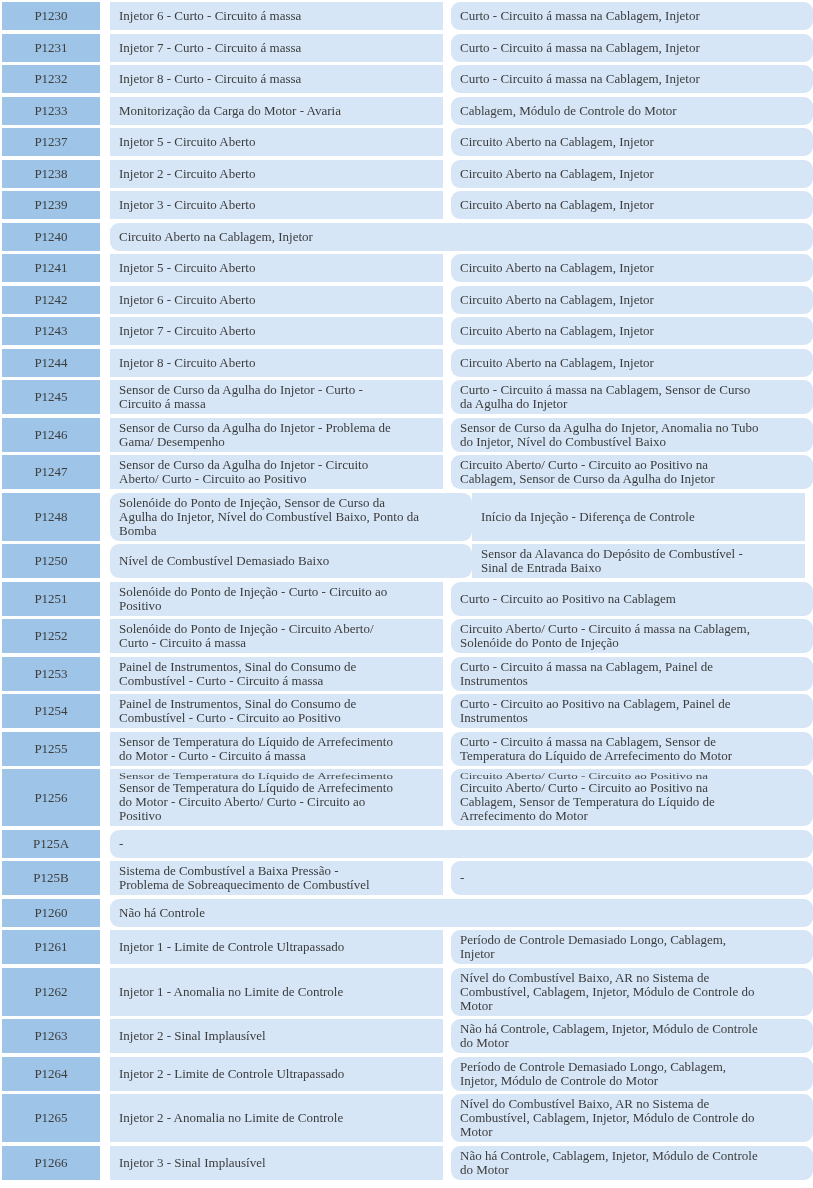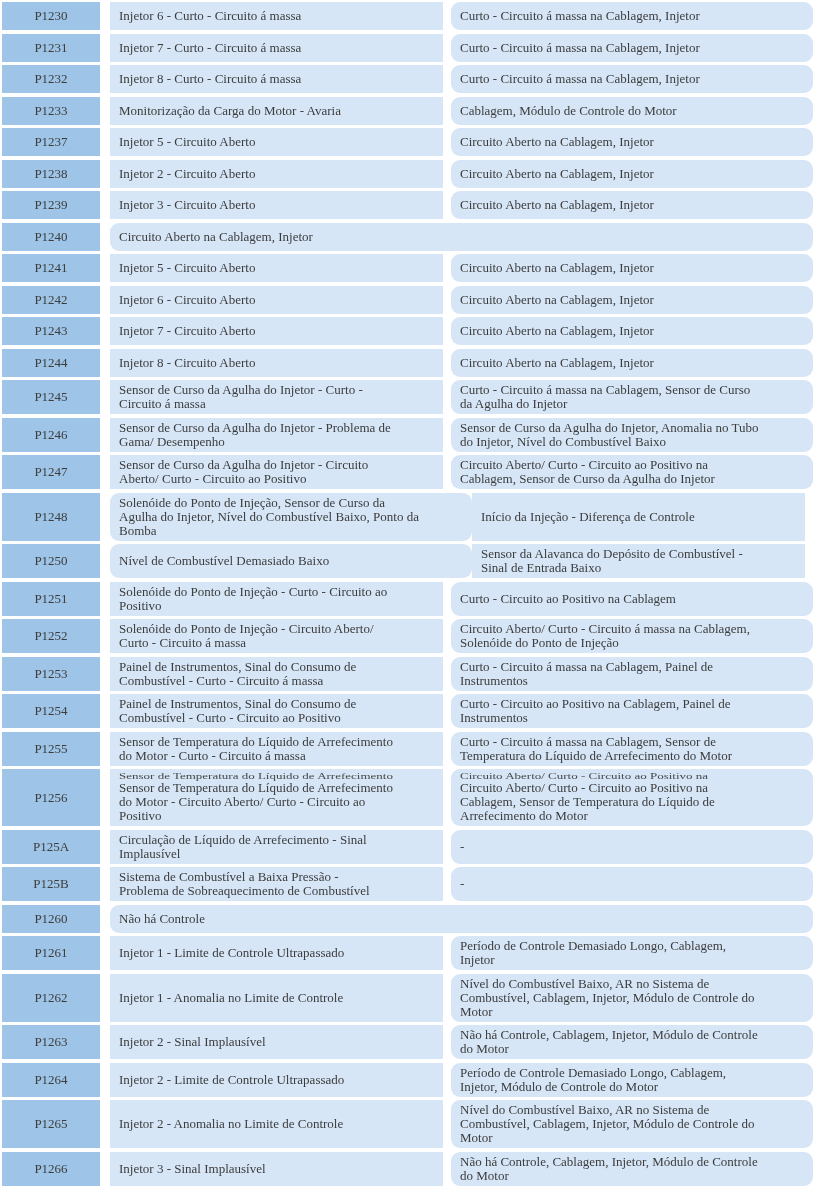--- a/index.html
+++ b/index.html
@@ -346,24 +346,20 @@
           <div class="artifact">Circuito Aberto/ Curto - Circuito ao Positivo na</div>
           <div class="txt">Circuito Aberto/ Curto - Circuito ao Positivo na
 Cablagem, Sensor de Temperatura do Líquido de
 Arrefecimento do Motor</div>
         </div>
       </div>
       <div class="row">
         <div class="cell code">
           <div class="txt">P125A</div>
         </div>
-        <div class="cell desc">
-          <div class="txt">Circulação de Líquido de Arrefecimento - Sinal
-Implausível</div>
-        </div>
         <div class="cell causes">
           <div class="txt">-</div>
         </div>
       </div>
       <div class="row">
         <div class="cell code">
           <div class="txt">P125B</div>
         </div>
         <div class="cell desc">
           <div class="txt">Sistema de Combustível a Baixa Pressão -

